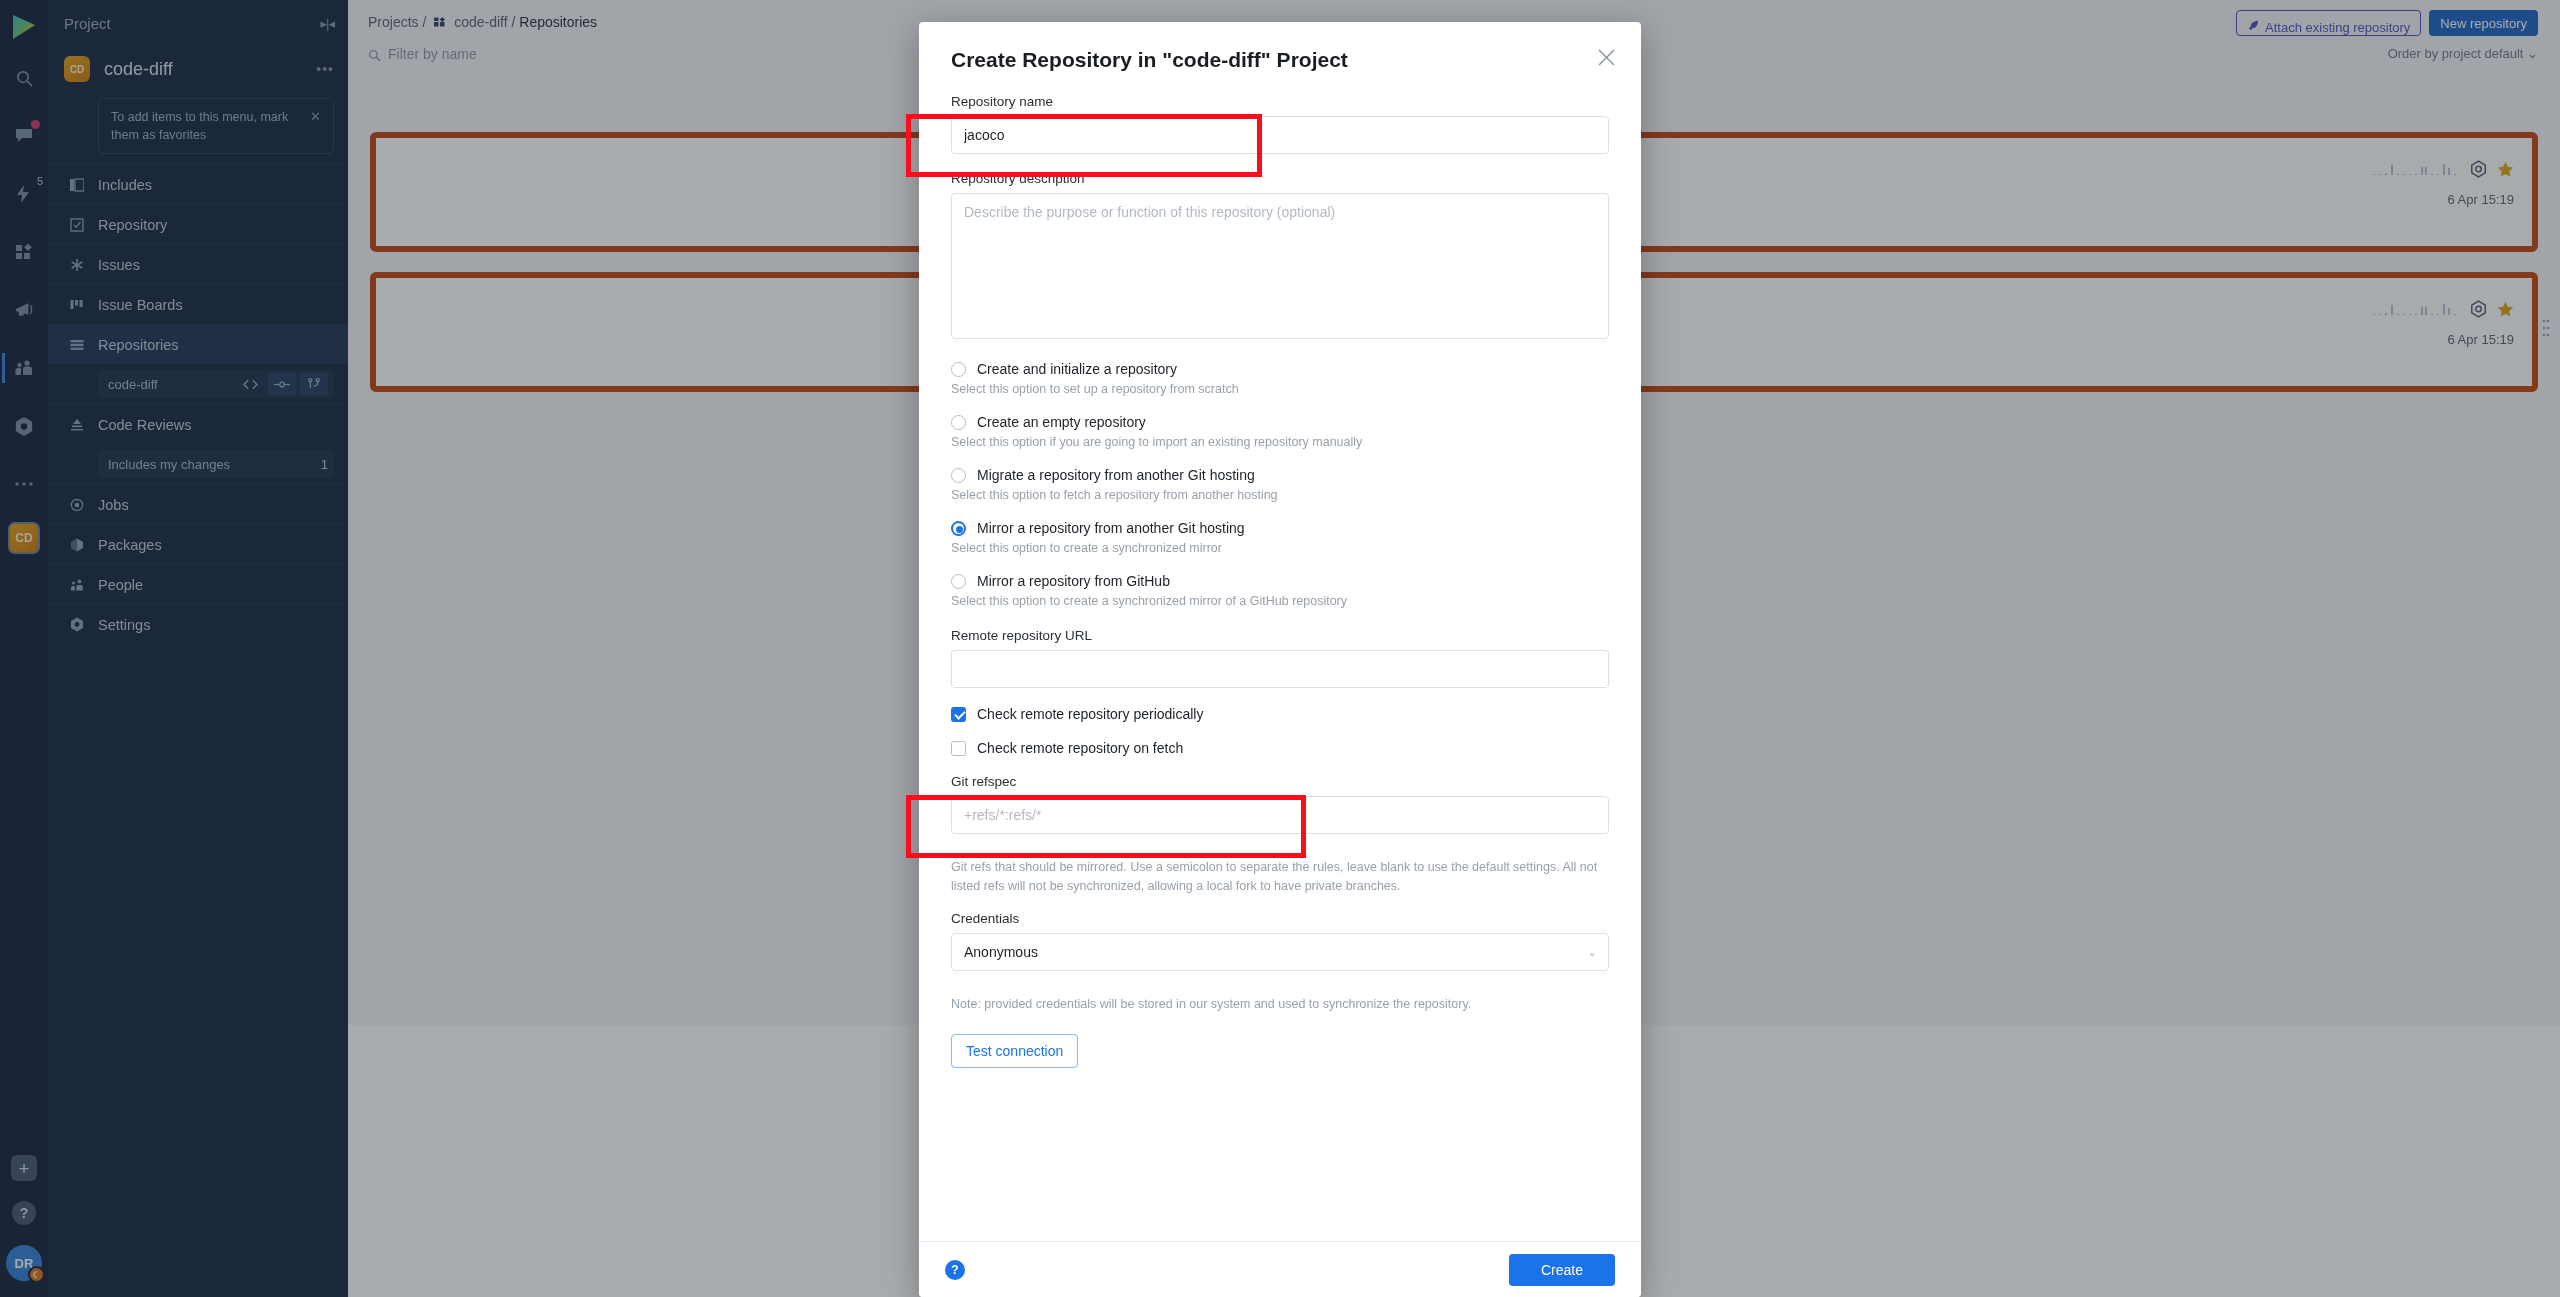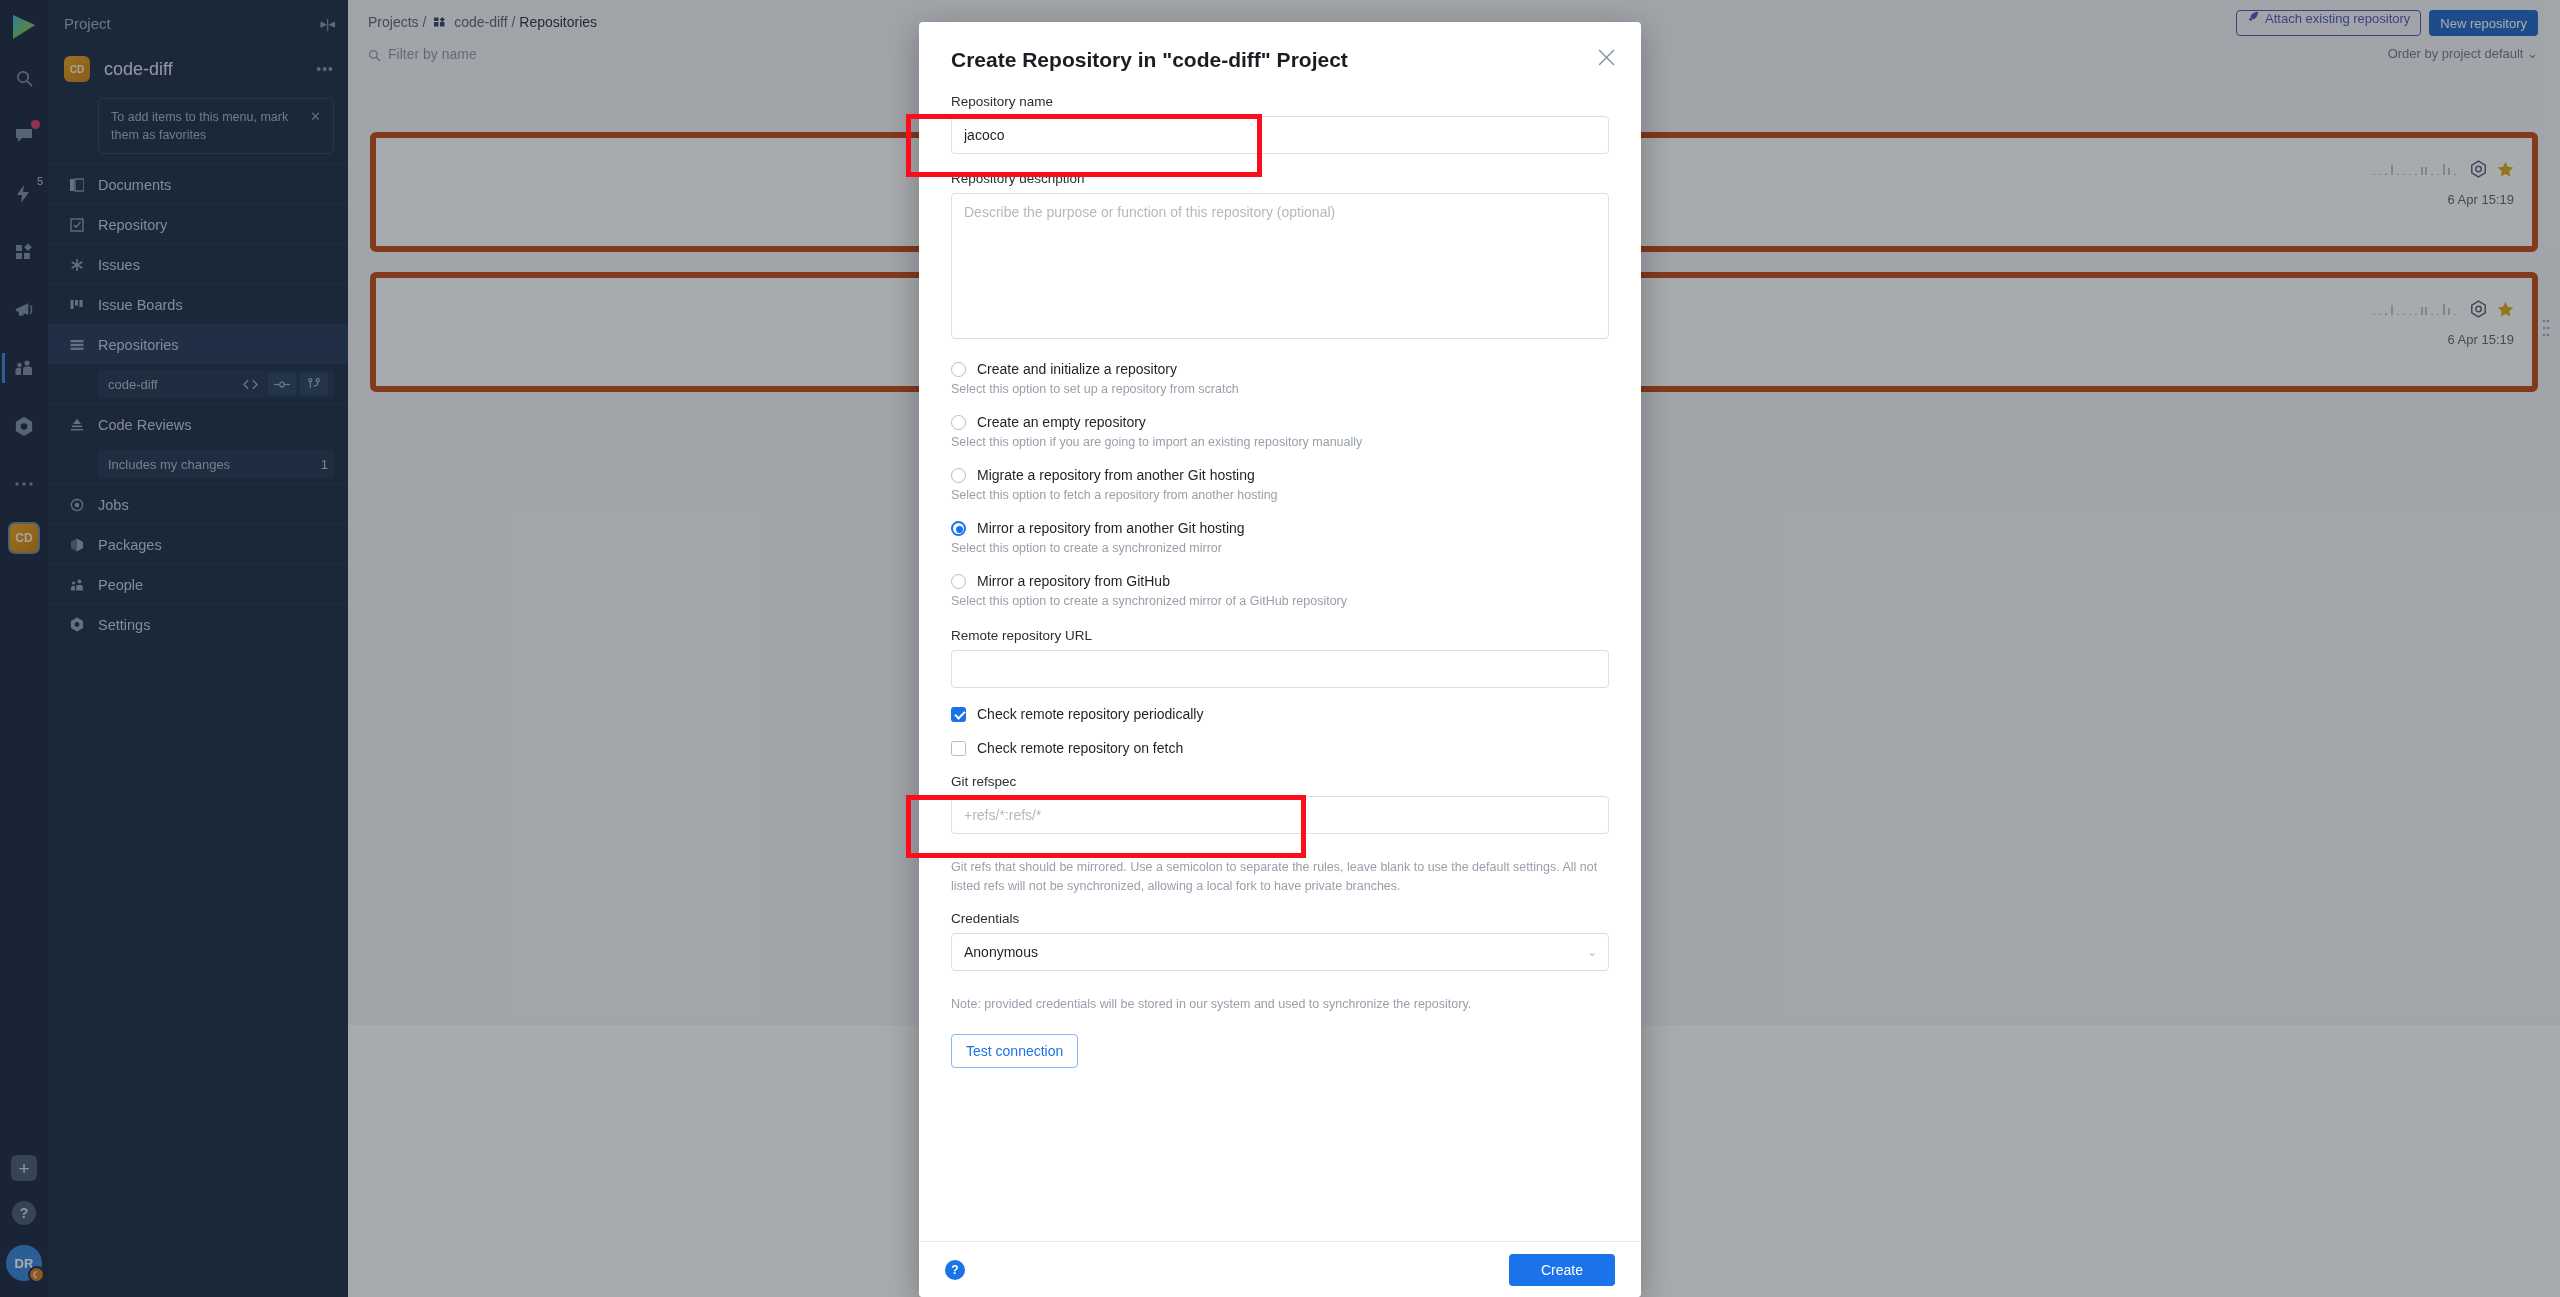--- a/index.html
+++ b/index.html
@@ -125,21 +125,21 @@
   }
   .filter { margin-top: 14px; display: flex; align-items: flex-end; font-size: 14px; color: #8b95a3; }
   .filter svg { margin-right: 7px; }
   .topright {
     position: absolute; right: 22px; top: 10px; display: flex; flex-direction: column; align-items: flex-end;
   }
   .tr-row { display: flex; align-items: center; gap: 8px; }
   .btn-outline {
     border: 1px solid #4a4fb5; color: #4a4fb5; background: transparent;
     border-radius: 4px; height: 26px; padding: 0 10px; font-size: 13px;
-    display: flex; align-items: flex-start; gap: 6px; cursor: pointer;
+    display: flex; align-items: flex-end; gap: 6px; cursor: pointer;
     font-family: "Liberation Sans", sans-serif;
   }
   .btn-primary-sm {
     background: #1a5fc4; color: #fff; border: none; border-radius: 4px;
     height: 26px; padding: 0 11px; font-size: 13px; cursor: pointer;
     font-family: Liberation Sans, sans-serif;
     text-align: center;
   }
   .orderby { margin-top: 10px; font-size: 13px; color: #6b7684; cursor: pointer; }
 
@@ -362,21 +362,21 @@
       <span class="sb-hint-x">✕</span>
     </div>
 
     <div class="sb-item">
       <span class="sb-ic">
         <svg width="14" height="14" viewBox="0 0 14 14" fill="currentColor">
             <rect x="0" y="1" width="4" height="12"></rect>
             <rect x="5" y="1" width="9" height="12" fill="none" stroke="currentColor" stroke-width="1.3"></rect>
           </svg>
       </span>
-      <span>Documents</span>
+      <span>Includes</span>
     </div>
 
     <div class="sb-item">
       <span class="sb-ic">
         <svg width="14" height="14" viewBox="0 0 14 14" fill="none" stroke="currentColor" stroke-width="1.3">
             <rect x="1" y="1" width="12" height="12"></rect>
             <path d="M4 7l2.2 2.2L10.5 4"></path>
           </svg>
       </span>
       <span>Repository</span>

